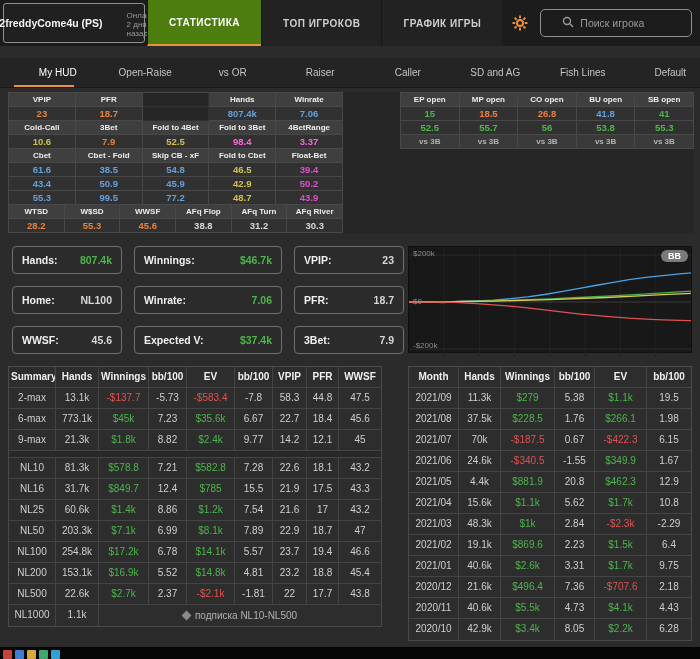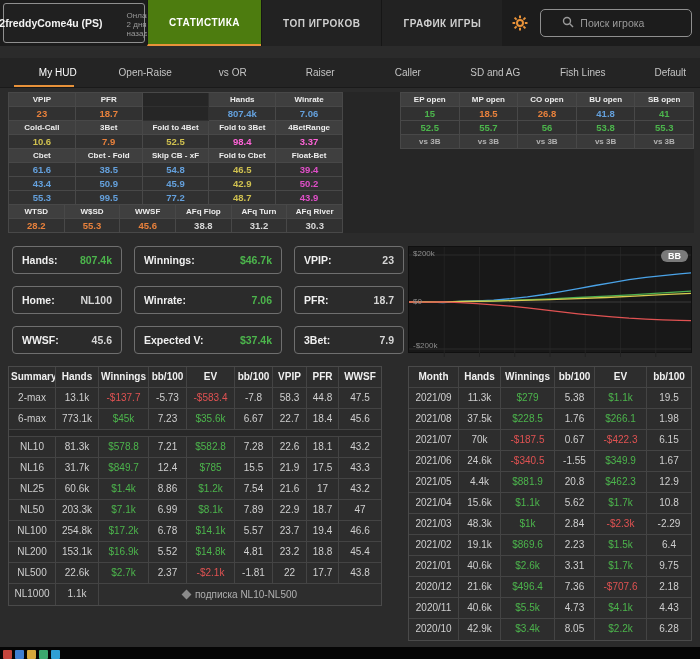--- a/index.html
+++ b/index.html
@@ -336,20 +336,31 @@
           <div class="t-cell">6-max</div>
           <div class="t-cell">773.1k</div>
           <div class="t-cell pos">$45k</div>
           <div class="t-cell">7.23</div>
           <div class="t-cell pos">$35.6k</div>
           <div class="t-cell">6.67</div>
           <div class="t-cell">22.7</div>
           <div class="t-cell">18.4</div>
           <div class="t-cell">45.6</div>
         </div>
+        <div class="t-row">
+          <div class="t-cell">9-max</div>
+          <div class="t-cell">21.3k</div>
+          <div class="t-cell pos">$1.8k</div>
+          <div class="t-cell">8.82</div>
+          <div class="t-cell pos">$2.4k</div>
+          <div class="t-cell">9.77</div>
+          <div class="t-cell">14.2</div>
+          <div class="t-cell">12.1</div>
+          <div class="t-cell">45</div>
+        </div>
         <div class="t-spacer"></div>
         <div class="t-row">
           <div class="t-cell">NL10</div>
           <div class="t-cell">81.3k</div>
           <div class="t-cell pos">$578.8</div>
           <div class="t-cell">7.21</div>
           <div class="t-cell pos">$582.8</div>
           <div class="t-cell">7.28</div>
           <div class="t-cell">22.6</div>
           <div class="t-cell">18.1</div>

